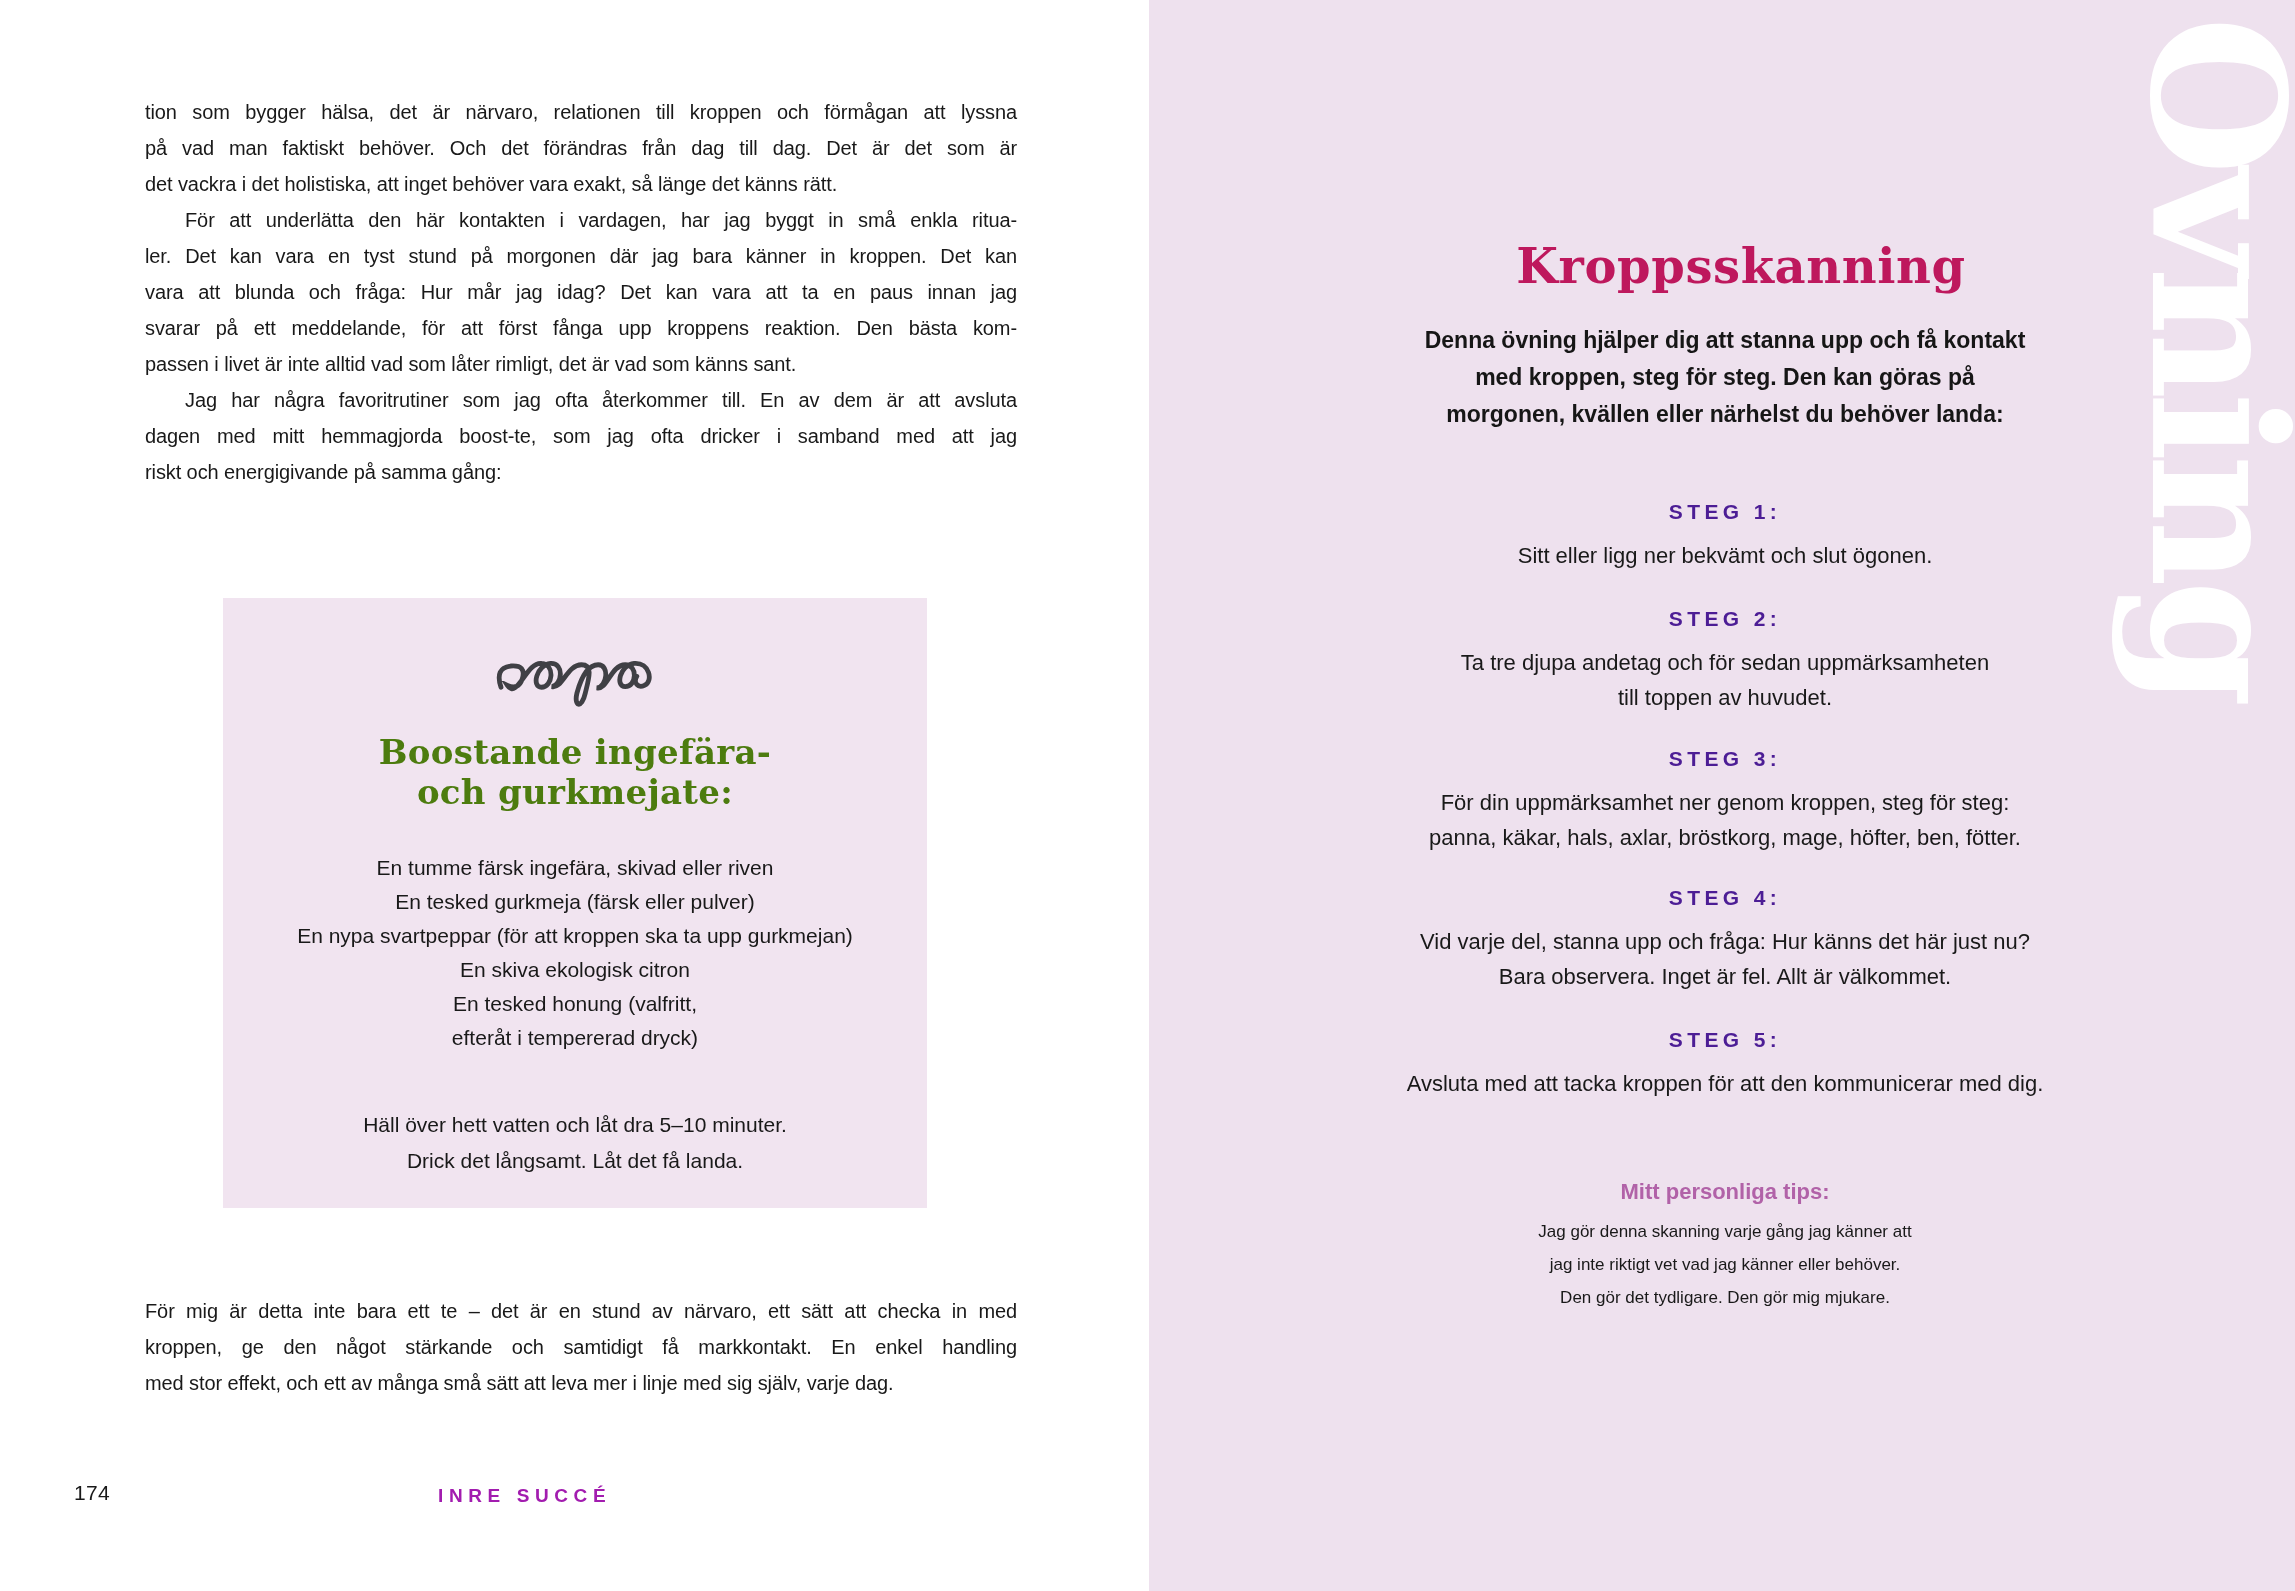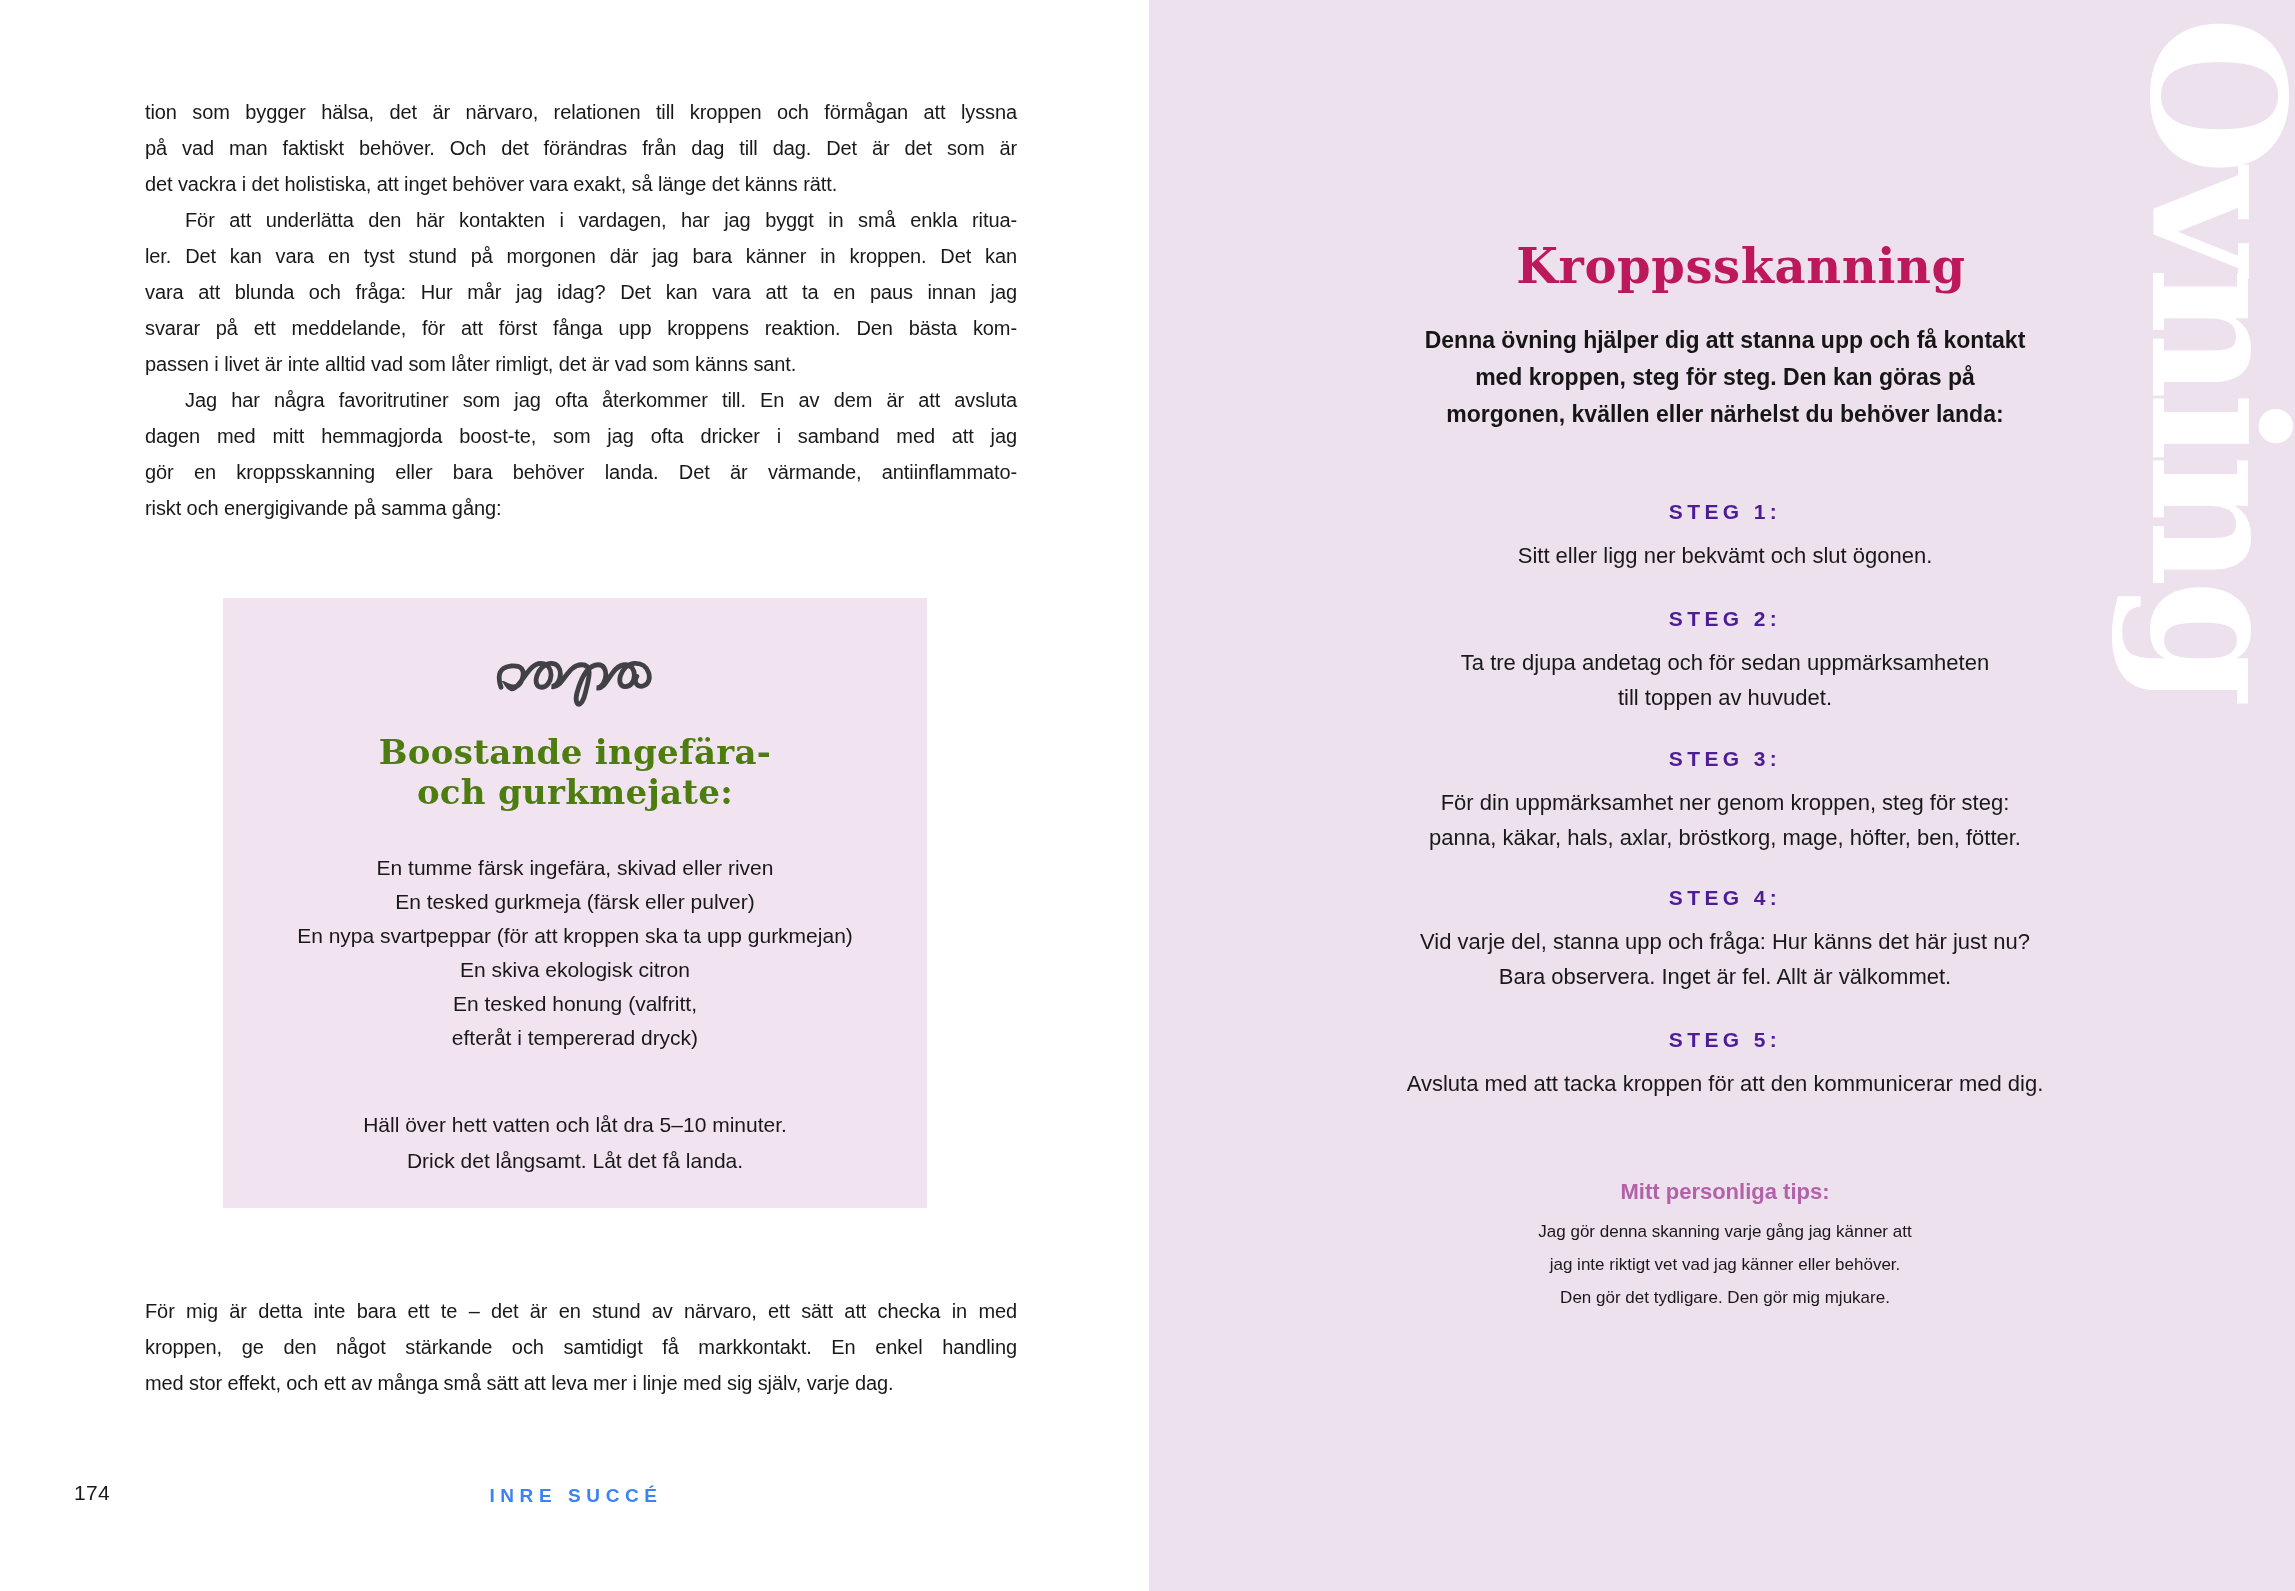--- a/index.html
+++ b/index.html
@@ -22,22 +22,22 @@
   .flourish{position:absolute;top:41px;left:50%;transform:translateX(-50%);width:201px;height:74px;}
   .box-title{position:absolute;top:134px;left:0;right:0;margin:0;text-align:center;
              font-family:"DejaVu Serif",serif;font-weight:bold;font-size:34px;line-height:40px;
              color:#4d7c0f;letter-spacing:0.3px;}
   .ingredients{position:absolute;top:253px;left:0;right:0;text-align:center;font-size:21px;line-height:34px;}
   .instructions{position:absolute;top:509px;left:0;right:0;text-align:center;font-size:21px;line-height:36px;}
   .cline{white-space:nowrap;}
 
   
   .page-number{position:absolute;left:74px;top:1481px;font-size:21px;letter-spacing:0.3px;color:#191919;}
-  .running-title{position:absolute;left:438px;top:1485px;width:276px;text-align:center;
-                 font-size:19px;font-weight:bold;letter-spacing:5.6px;color:#3b82f6;}
+  .running-title{position:absolute;left:438px;top:1485px;width:276px;text-align:left;
+                 font-size:19px;font-weight:bold;letter-spacing:5.6px;color:#a21caf;}
 
   
   .r-center{position:absolute;left:231px;width:690px;text-align:center;}
   .ex-title{position:absolute;top:221px;left:231px;width:690px;margin:16px;text-align:center;
             font-family:"DejaVu Serif",serif;font-weight:bold;font-size:48px;line-height:58px;
             color:#be185d;letter-spacing:0.6px;}
   .ex-intro{top:322px;font-size:23px;font-weight:bold;line-height:37px;color:#161616;}
   .step-label{font-size:21px;font-weight:bold;letter-spacing:4.4px;color:#4c1d95;line-height:25px;margin-bottom:14px;}
   .step-lines{font-size:22px;line-height:35px;color:#191919;}
   .step.s1{top:499px;} .step.s2{top:606px;} .step.s3{top:746px;} .step.s4{top:885px;} .step.s5{top:1027px;}
@@ -62,21 +62,20 @@
       <div class="jl">tion som bygger hälsa, det är närvaro, relationen till kroppen och förmågan att lyssna</div>
       <div class="jl">på vad man faktiskt behöver. Och det förändras från dag till dag. Det är det som är</div>
       <div class="ll">det vackra i det holistiska, att inget behöver vara exakt, så länge det känns rätt.</div>
       <div class="jl ind">För att underlätta den här kontakten i vardagen, har jag byggt in små enkla ritua-</div>
       <div class="jl">ler. Det kan vara en tyst stund på morgonen där jag bara känner in kroppen. Det kan</div>
       <div class="jl">vara att blunda och fråga: Hur mår jag idag? Det kan vara att ta en paus innan jag</div>
       <div class="jl">svarar på ett meddelande, för att först fånga upp kroppens reaktion. Den bästa kom-</div>
       <div class="ll">passen i livet är inte alltid vad som låter rimligt, det är vad som känns sant.</div>
       <div class="jl ind">Jag har några favoritrutiner som jag ofta återkommer till. En av dem är att avsluta</div>
       <div class="jl">dagen med mitt hemmagjorda boost-te, som jag ofta dricker i samband med att jag</div>
-      <div class="jl">gör en kroppsskanning eller bara behöver landa. Det är värmande, antiinflammato-</div>
       <div class="ll">riskt och energigivande på samma gång:</div>
     </div>
 
     <div class="recipe-box">
       <div class="flourish">
         <svg viewBox="0 0 260 115" width="201" height="74" aria-hidden="true">
           <path d="M15 75 Q5 45 30 42 Q55 40 48 62 Q42 80 25 72
                    C 40 95 55 35 78 38 C 100 40 95 75 78 75 C 62 75 70 40 92 38 C 114 37 110 72 94 74
                    C 110 78 118 40 140 40 C 158 40 152 60 146 84 C 140 110 128 104 133 84 C 139 62 148 40 166 40 C 184 40 180 74 164 76
                    C 180 80 186 40 208 40 C 228 40 226 74 208 74 C 192 74 200 40 222 38 C 246 36 252 66 238 72 C 228 77 220 68 226 58" fill="none" stroke="#404045" stroke-width="7.5" stroke-linecap="round"></path>

